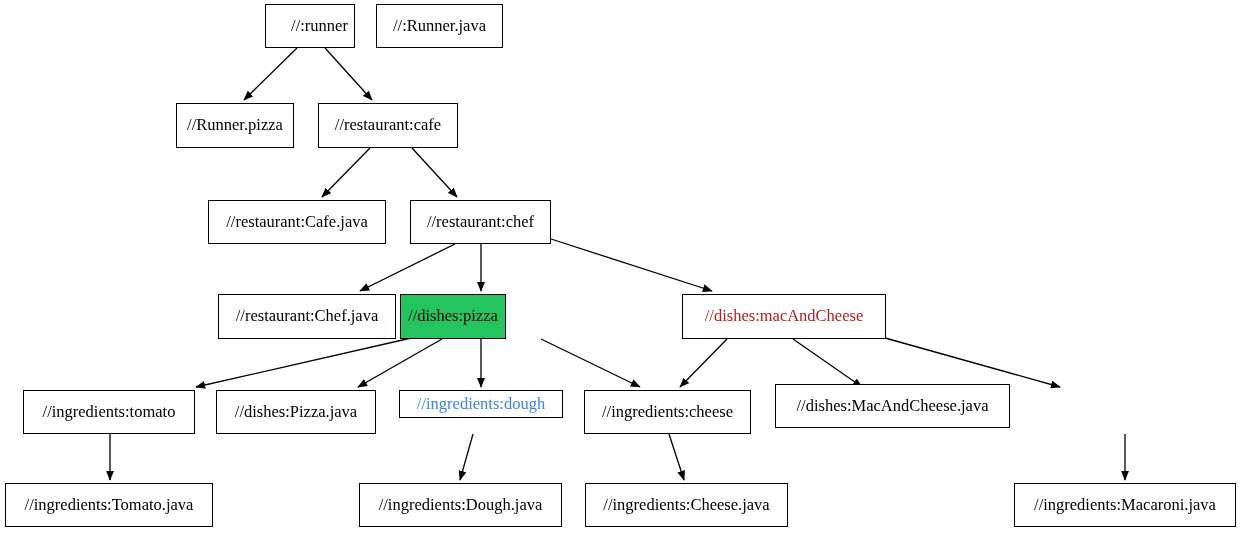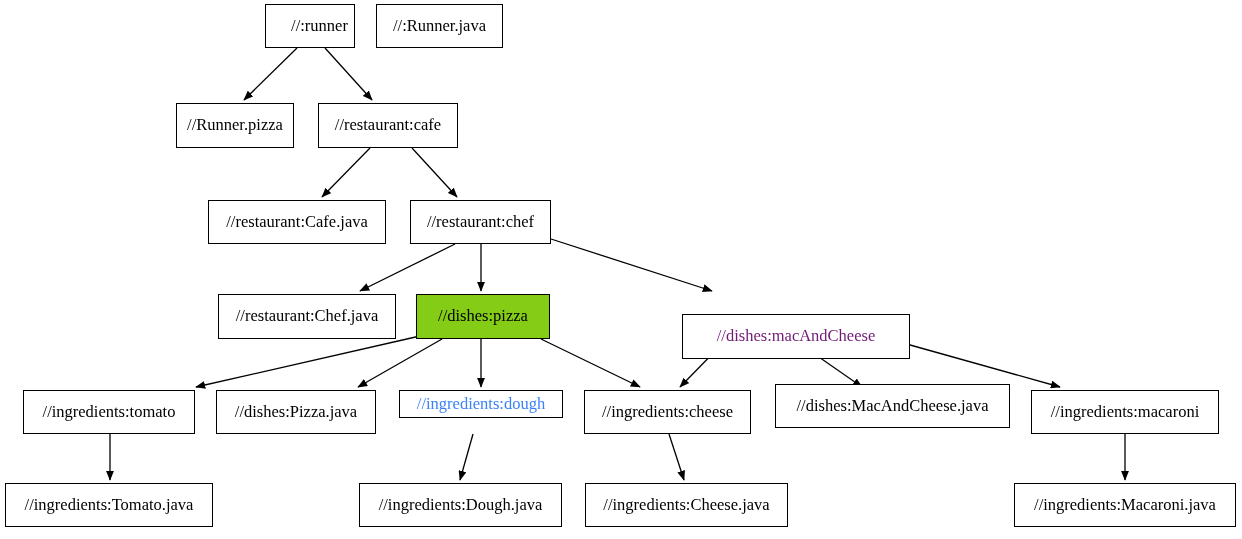--- a/index.html
+++ b/index.html
@@ -97,43 +97,40 @@
       </div>
       <div class="graph-node" style="left: 208px; top: 200px; width: 178px; height: 44px; border-color: rgb(0, 0, 0); background: rgb(255, 255, 255); color: rgb(0, 0, 0);">
         <span class="node-label">//restaurant:Cafe.java</span>
       </div>
       <div class="graph-node" style="left: 410px; top: 200px; width: 141px; height: 44px; border-color: rgb(0, 0, 0); background: rgb(255, 255, 255); color: rgb(0, 0, 0);">
         <span class="node-label">//restaurant:chef</span>
       </div>
       <div class="graph-node" style="left: 218px; top: 294px; width: 178px; height: 45px; border-color: rgb(0, 0, 0); background: rgb(255, 255, 255); color: rgb(0, 0, 0);">
         <span class="node-label">//restaurant:Chef.java</span>
       </div>
-      <div class="graph-node" style="left: 416px; top: 294px; width: 134px; height: 45px; border-color: rgb(0, 0, 0); background: #84cc16; color: rgb(0, 0, 0);">
+      <div class="graph-node" style="left: 400px; top: 294px; width: 106px; height: 45px; border-color: rgb(0, 0, 0); background: #22c55e; color: rgb(0, 0, 0);">
         <span class="node-label">//dishes:pizza</span>
       </div>
-      <div class="graph-node" style="left: 682px; top: 294px; width: 228px; height: 45px; border-color: rgb(0, 0, 0); background: rgb(255, 255, 255); color: #701a75; margin-top: 20px;">
+      <div class="graph-node" style="left: 682px; top: 294px; width: 204px; height: 45px; border-color: rgb(0, 0, 0); background: rgb(255, 255, 255); color: #b91c1c;">
         <span class="node-label">//dishes:macAndCheese</span>
       </div>
       <div class="graph-node" style="left: 23px; top: 390px; width: 172px; height: 44px; border-color: rgb(0, 0, 0); background: rgb(255, 255, 255); color: rgb(0, 0, 0);">
         <span class="node-label">//ingredients:tomato</span>
       </div>
       <div class="graph-node" style="left: 216px; top: 390px; width: 160px; height: 44px; border-color: rgb(0, 0, 0); background: rgb(255, 255, 255); color: rgb(0, 0, 0);">
         <span class="node-label">//dishes:Pizza.java</span>
       </div>
       <div class="graph-node" style="left: 399px; top: 390px; width: 164px; height: 28px; border-color: rgb(0, 0, 0); background: rgb(255, 255, 255); color: #3b82f6;">
         <span class="node-label">//ingredients:dough</span>
       </div>
       <div class="graph-node" style="left: 584px; top: 390px; width: 167px; height: 44px; border-color: rgb(0, 0, 0); background: rgb(255, 255, 255); color: rgb(0, 0, 0);">
         <span class="node-label">//ingredients:cheese</span>
       </div>
       <div class="graph-node" style="left: 775px; top: 384px; width: 235px; height: 44px; border-color: rgb(0, 0, 0); background: rgb(255, 255, 255); color: rgb(0, 0, 0);">
         <span class="node-label">//dishes:MacAndCheese.java</span>
-      </div>
-      <div class="graph-node" style="left: 1031px; top: 390px; width: 188px; height: 44px; border-color: rgb(0, 0, 0); background: rgb(255, 255, 255); color: rgb(0, 0, 0);">
-        <span class="node-label">//ingredients:macaroni</span>
       </div>
       <div class="graph-node" style="left: 5px; top: 483px; width: 208px; height: 44px; border-color: rgb(0, 0, 0); background: rgb(255, 255, 255); color: rgb(0, 0, 0);">
         <span class="node-label">//ingredients:Tomato.java</span>
       </div>
       <div class="graph-node" style="left: 359px; top: 483px; width: 203px; height: 44px; border-color: rgb(0, 0, 0); background: rgb(255, 255, 255); color: rgb(0, 0, 0);">
         <span class="node-label">//ingredients:Dough.java</span>
       </div>
       <div class="graph-node" style="left: 585px; top: 483px; width: 203px; height: 44px; border-color: rgb(0, 0, 0); background: rgb(255, 255, 255); color: rgb(0, 0, 0);">
         <span class="node-label">//ingredients:Cheese.java</span>
       </div>

